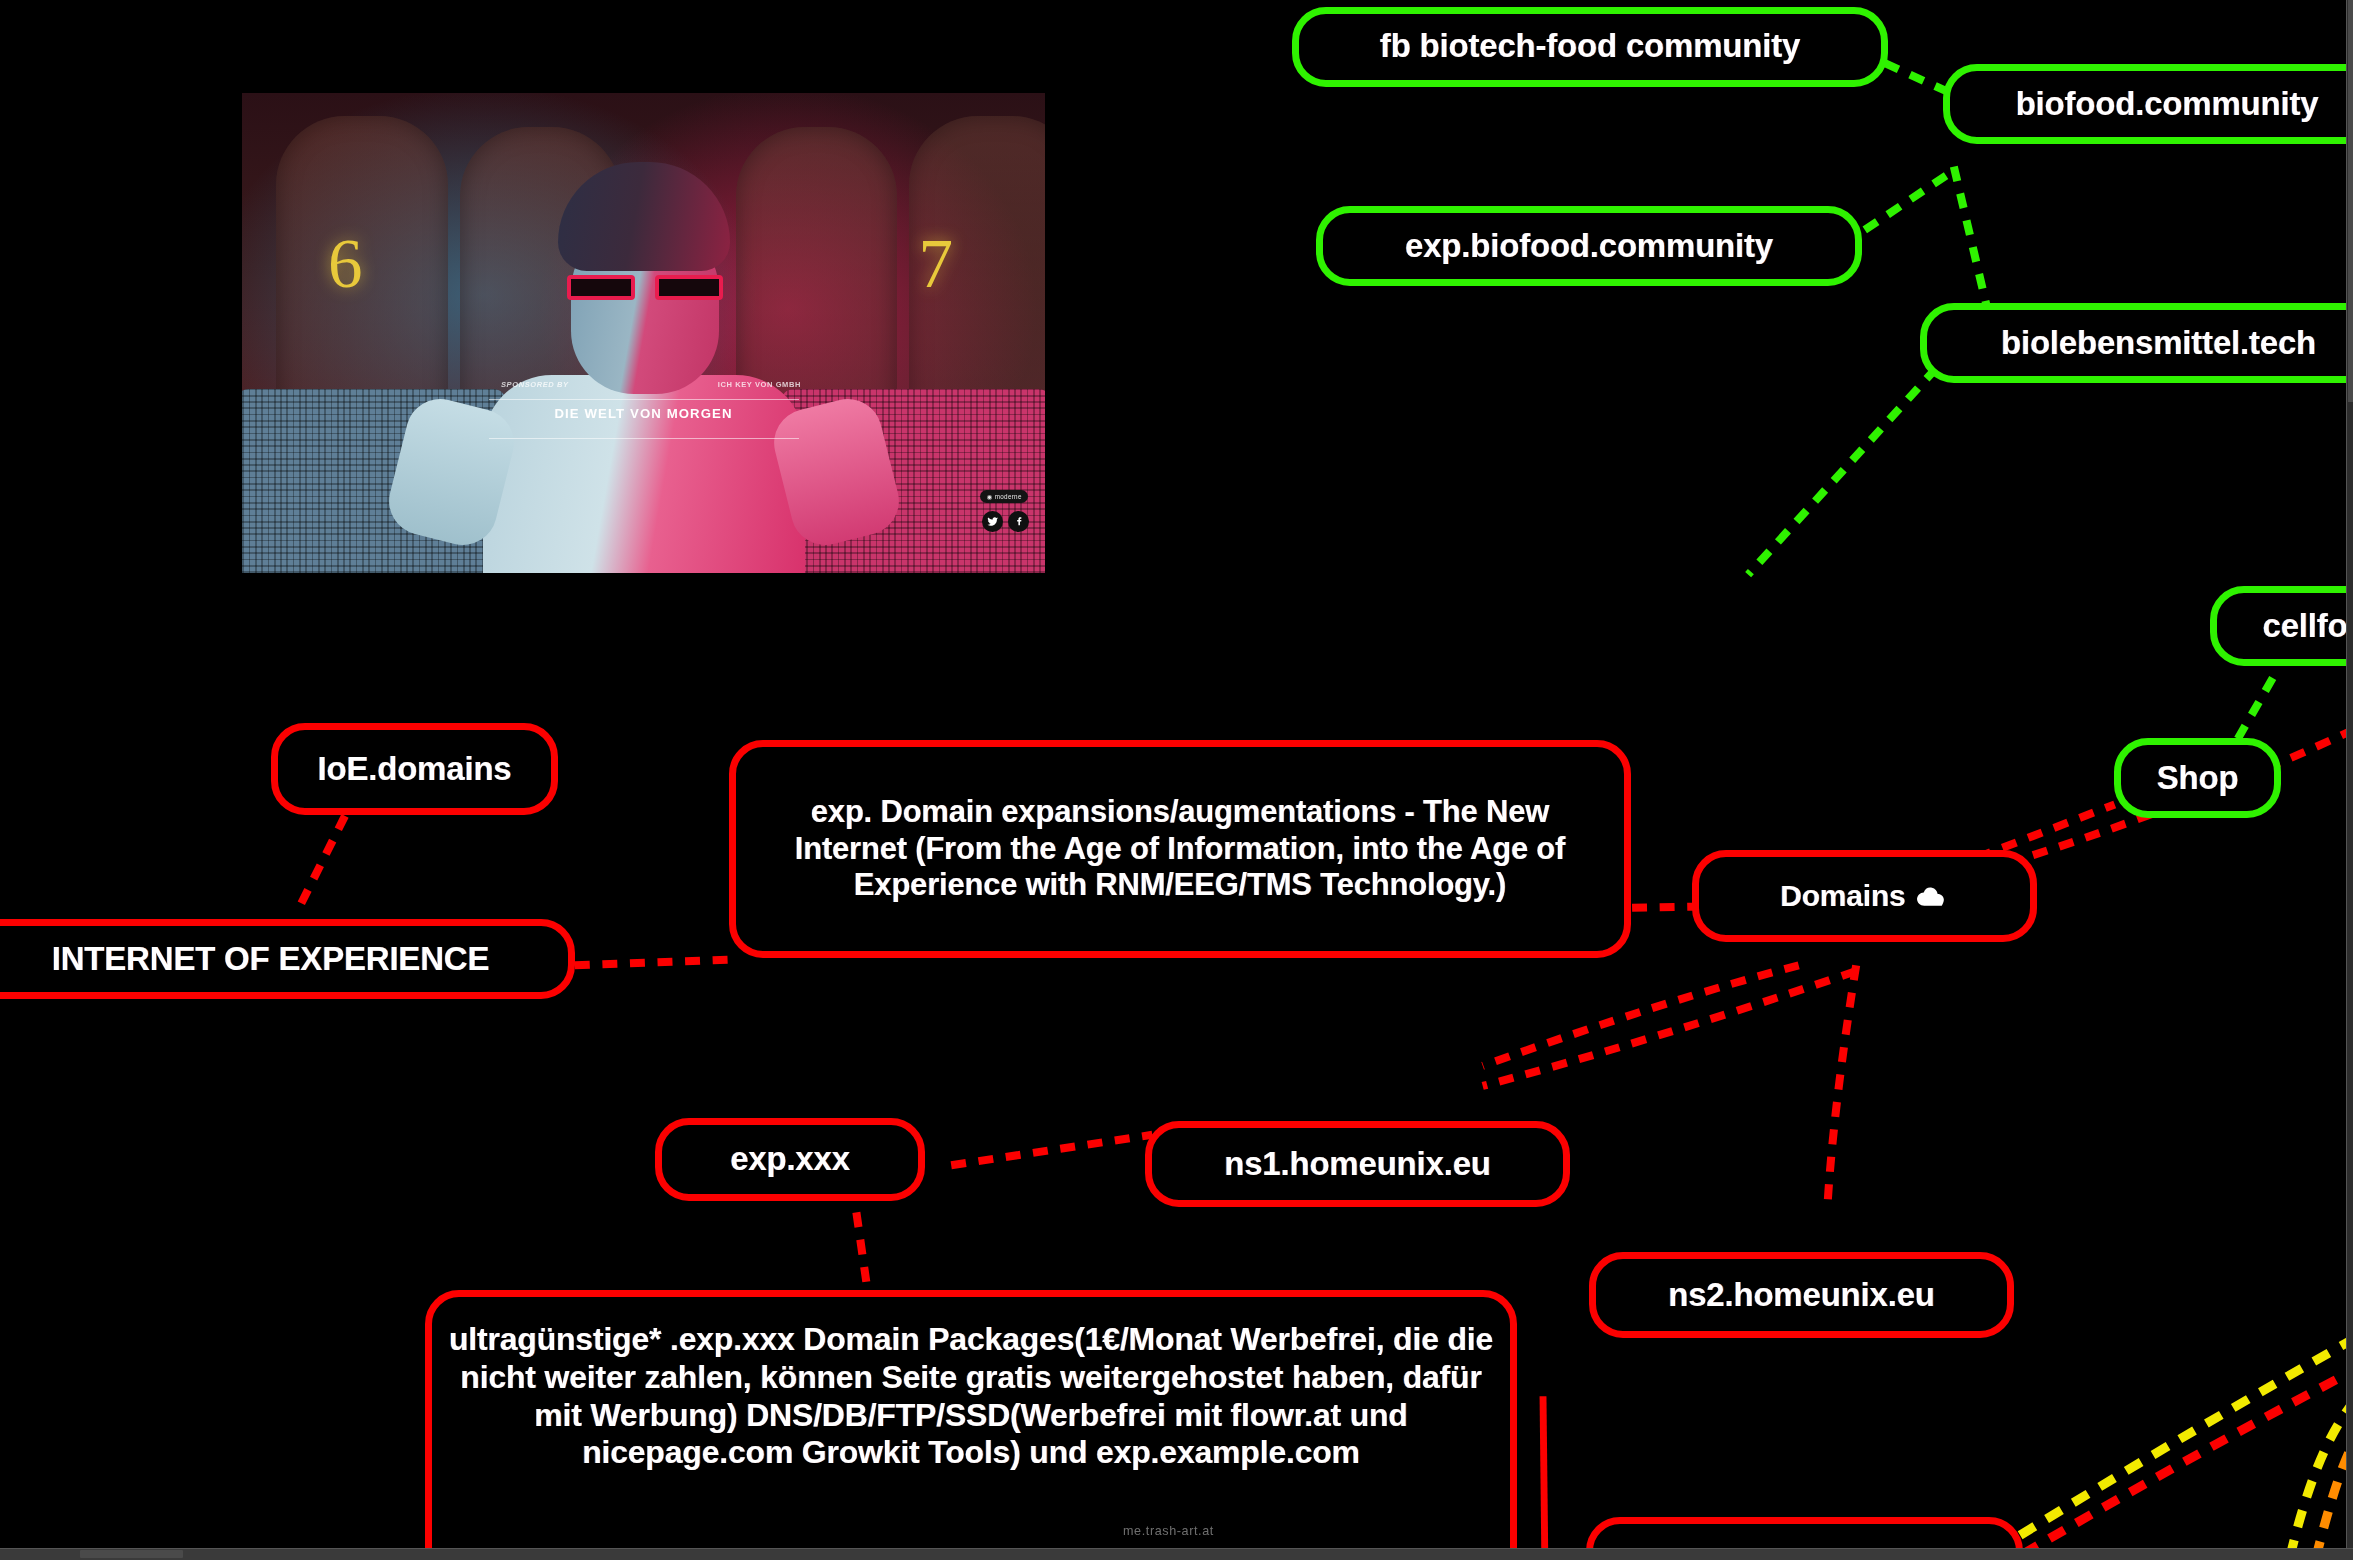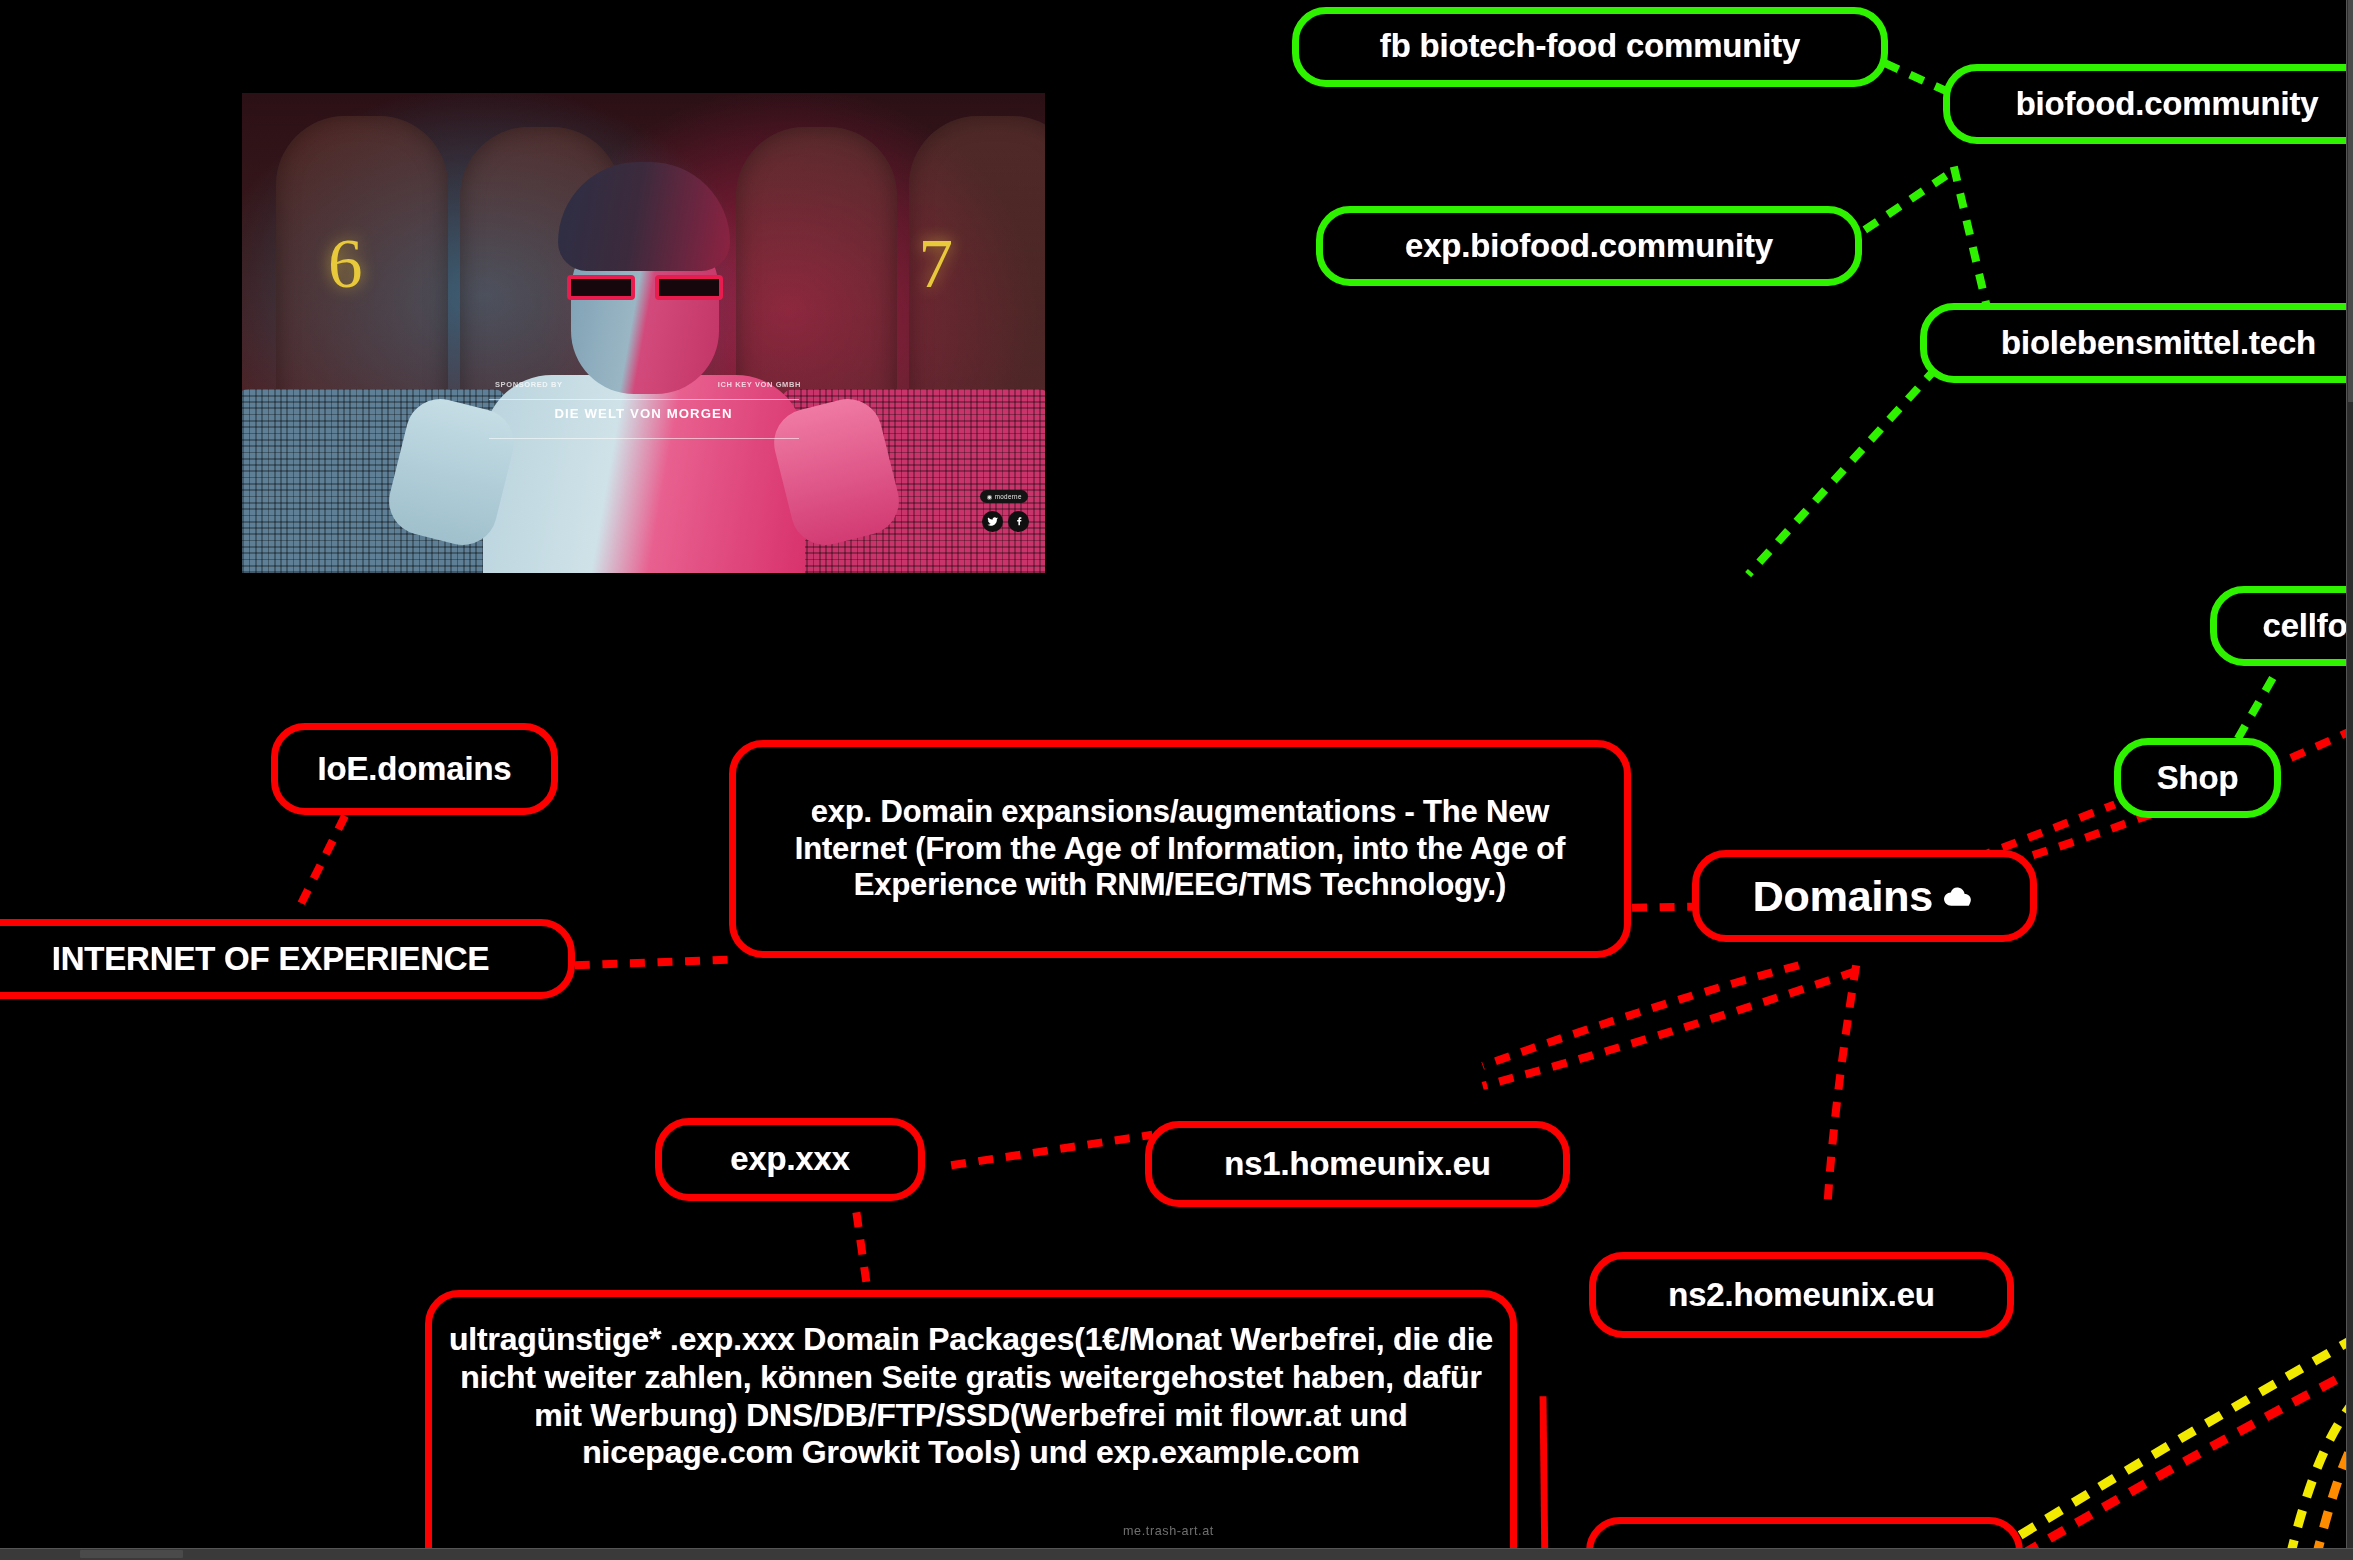--- a/index.html
+++ b/index.html
@@ -52,21 +52,21 @@
     border-radius: 34px;
   }
   .node.red {
     border: 7.5px solid #fc0000;
     border-radius: 34px;
   }
   .node .label { display: block; width: 100%; white-space: pre-line; }
   .fs-54 { font-size: 31px; }
   .fs-56 { font-size: 32px; }
   .fs-58 { font-size: 33px; }
-  .fs-60 { font-size: 43px; }
+  .fs-60 { font-size: 30px; }
 
   
   #thumb {
     position: absolute;
     left: 242px;
     top: 93px;
     width: 803px;
     height: 480px;
     overflow: hidden;
     z-index: 6;
@@ -181,21 +181,21 @@
   .overlay-rule.top { top: 306px; }
   .overlay-rule.bot { top: 345px; }
   .overlay-small {
     position: absolute;
     color: rgba(255,255,255,0.75);
     font-size: 7.5px;
     font-weight: bold;
     letter-spacing: 0.6px;
     z-index: 4;
   }
-  .overlay-small.l { left: 253px;  top: 287px; }
+  .overlay-small.l { left: 259px;  top: 287px; font-style: italic; }
   .overlay-small.r { right: 244px; top: 287px; padding-left: 28px; }
 
   .thumb-badge {
     position: absolute;
     right: 17px;
     top: 397px;
     background: #141414;
     color: #e8e8e8;
     font-size: 6.3px;
     padding: 2.9px 6.3px;

